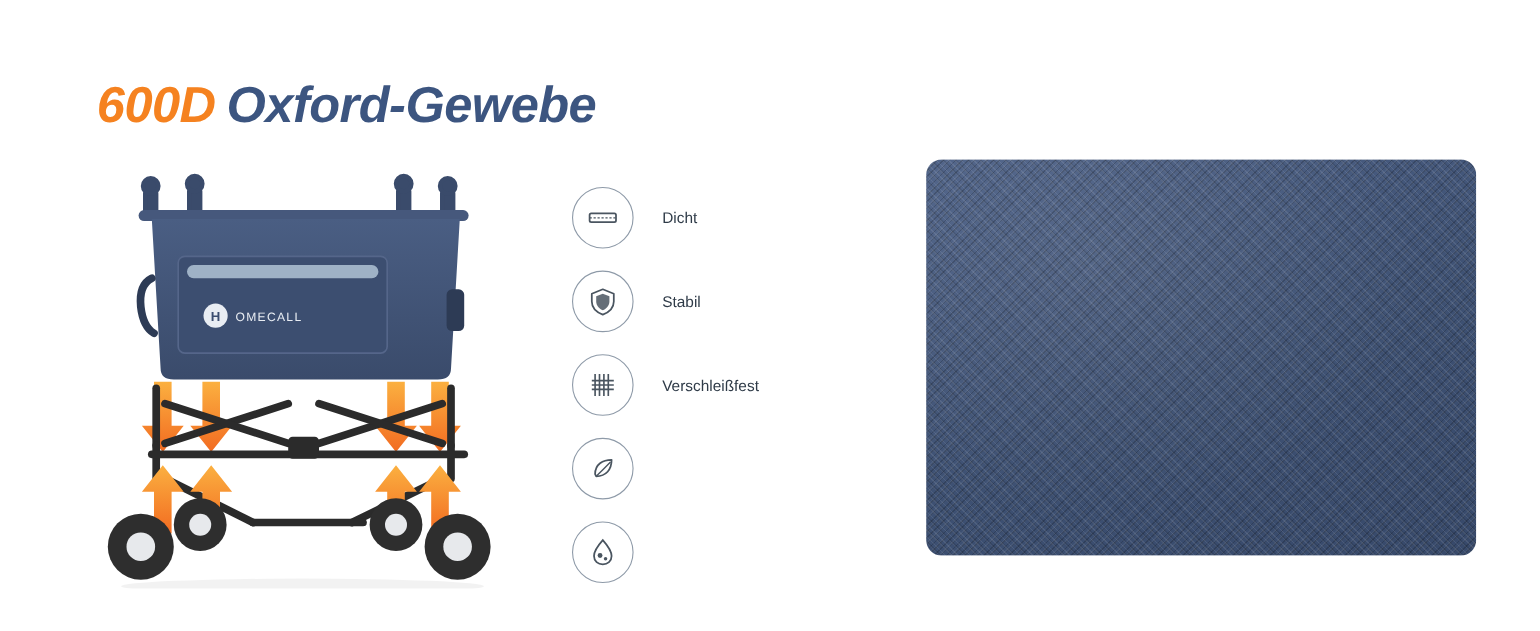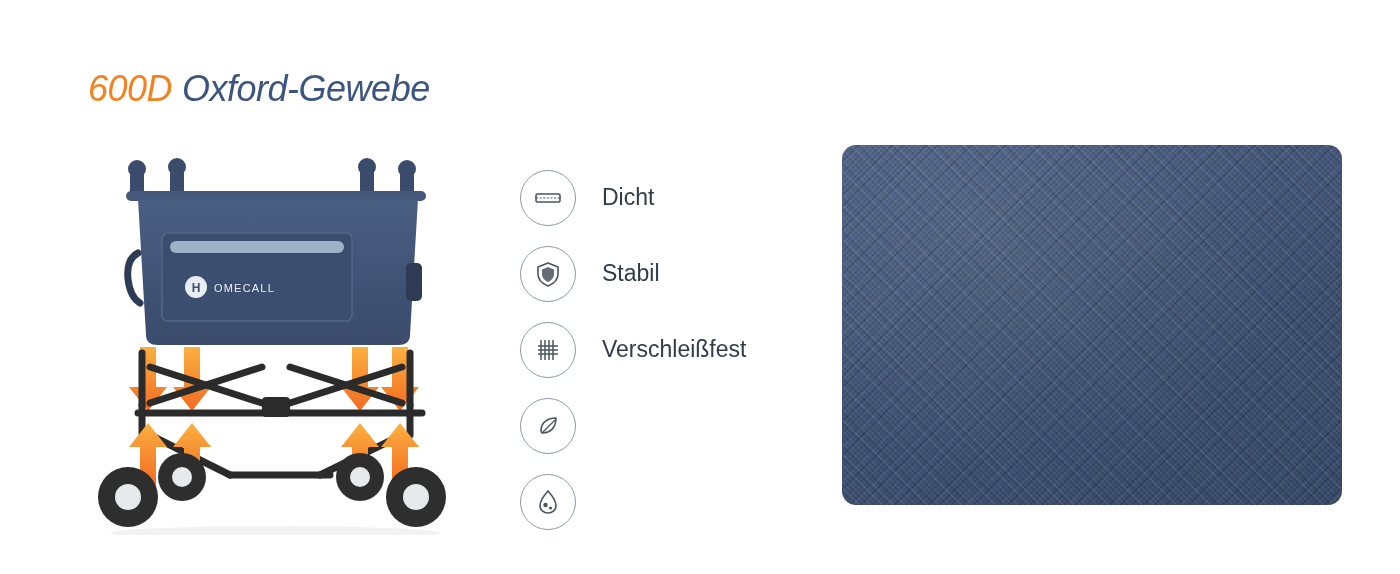--- a/index.html
+++ b/index.html
@@ -13,22 +13,22 @@
     position: relative;
     overflow: hidden;
     font-family: "Liberation Sans", sans-serif;
   }
 
   
   .title {
     position: absolute;
     left: 88px;
     top: 68px;
-    font-size: 36px;
-    font-weight: normal;
+    font-size: 46px;
+    font-weight: bold;
     font-style: italic;
     letter-spacing: -0.5px;
     white-space: nowrap;
   }
   .title .hl { color: #F58220; }
   .title .rest { color: #3C5580; margin-left: 10px; }
 
   
   .product {
     position: absolute;
@@ -57,21 +57,21 @@
     border-radius: 50%;
     border: 1.6px solid #8E9AA8;
     display: flex;
     align-items: center;
     justify-content: center;
     flex: 0 0 56px;
     box-sizing: border-box;
   }
   .feature-label {
     margin-left: 26px;
-    font-size: 23px;
+    font-size: 14px;
     color: #2F3B48;
     line-height: 1.35;
     max-width: 210px;
   }
 
   
   .swatch {
     position: absolute;
     left: 842px;
     top: 145px;

